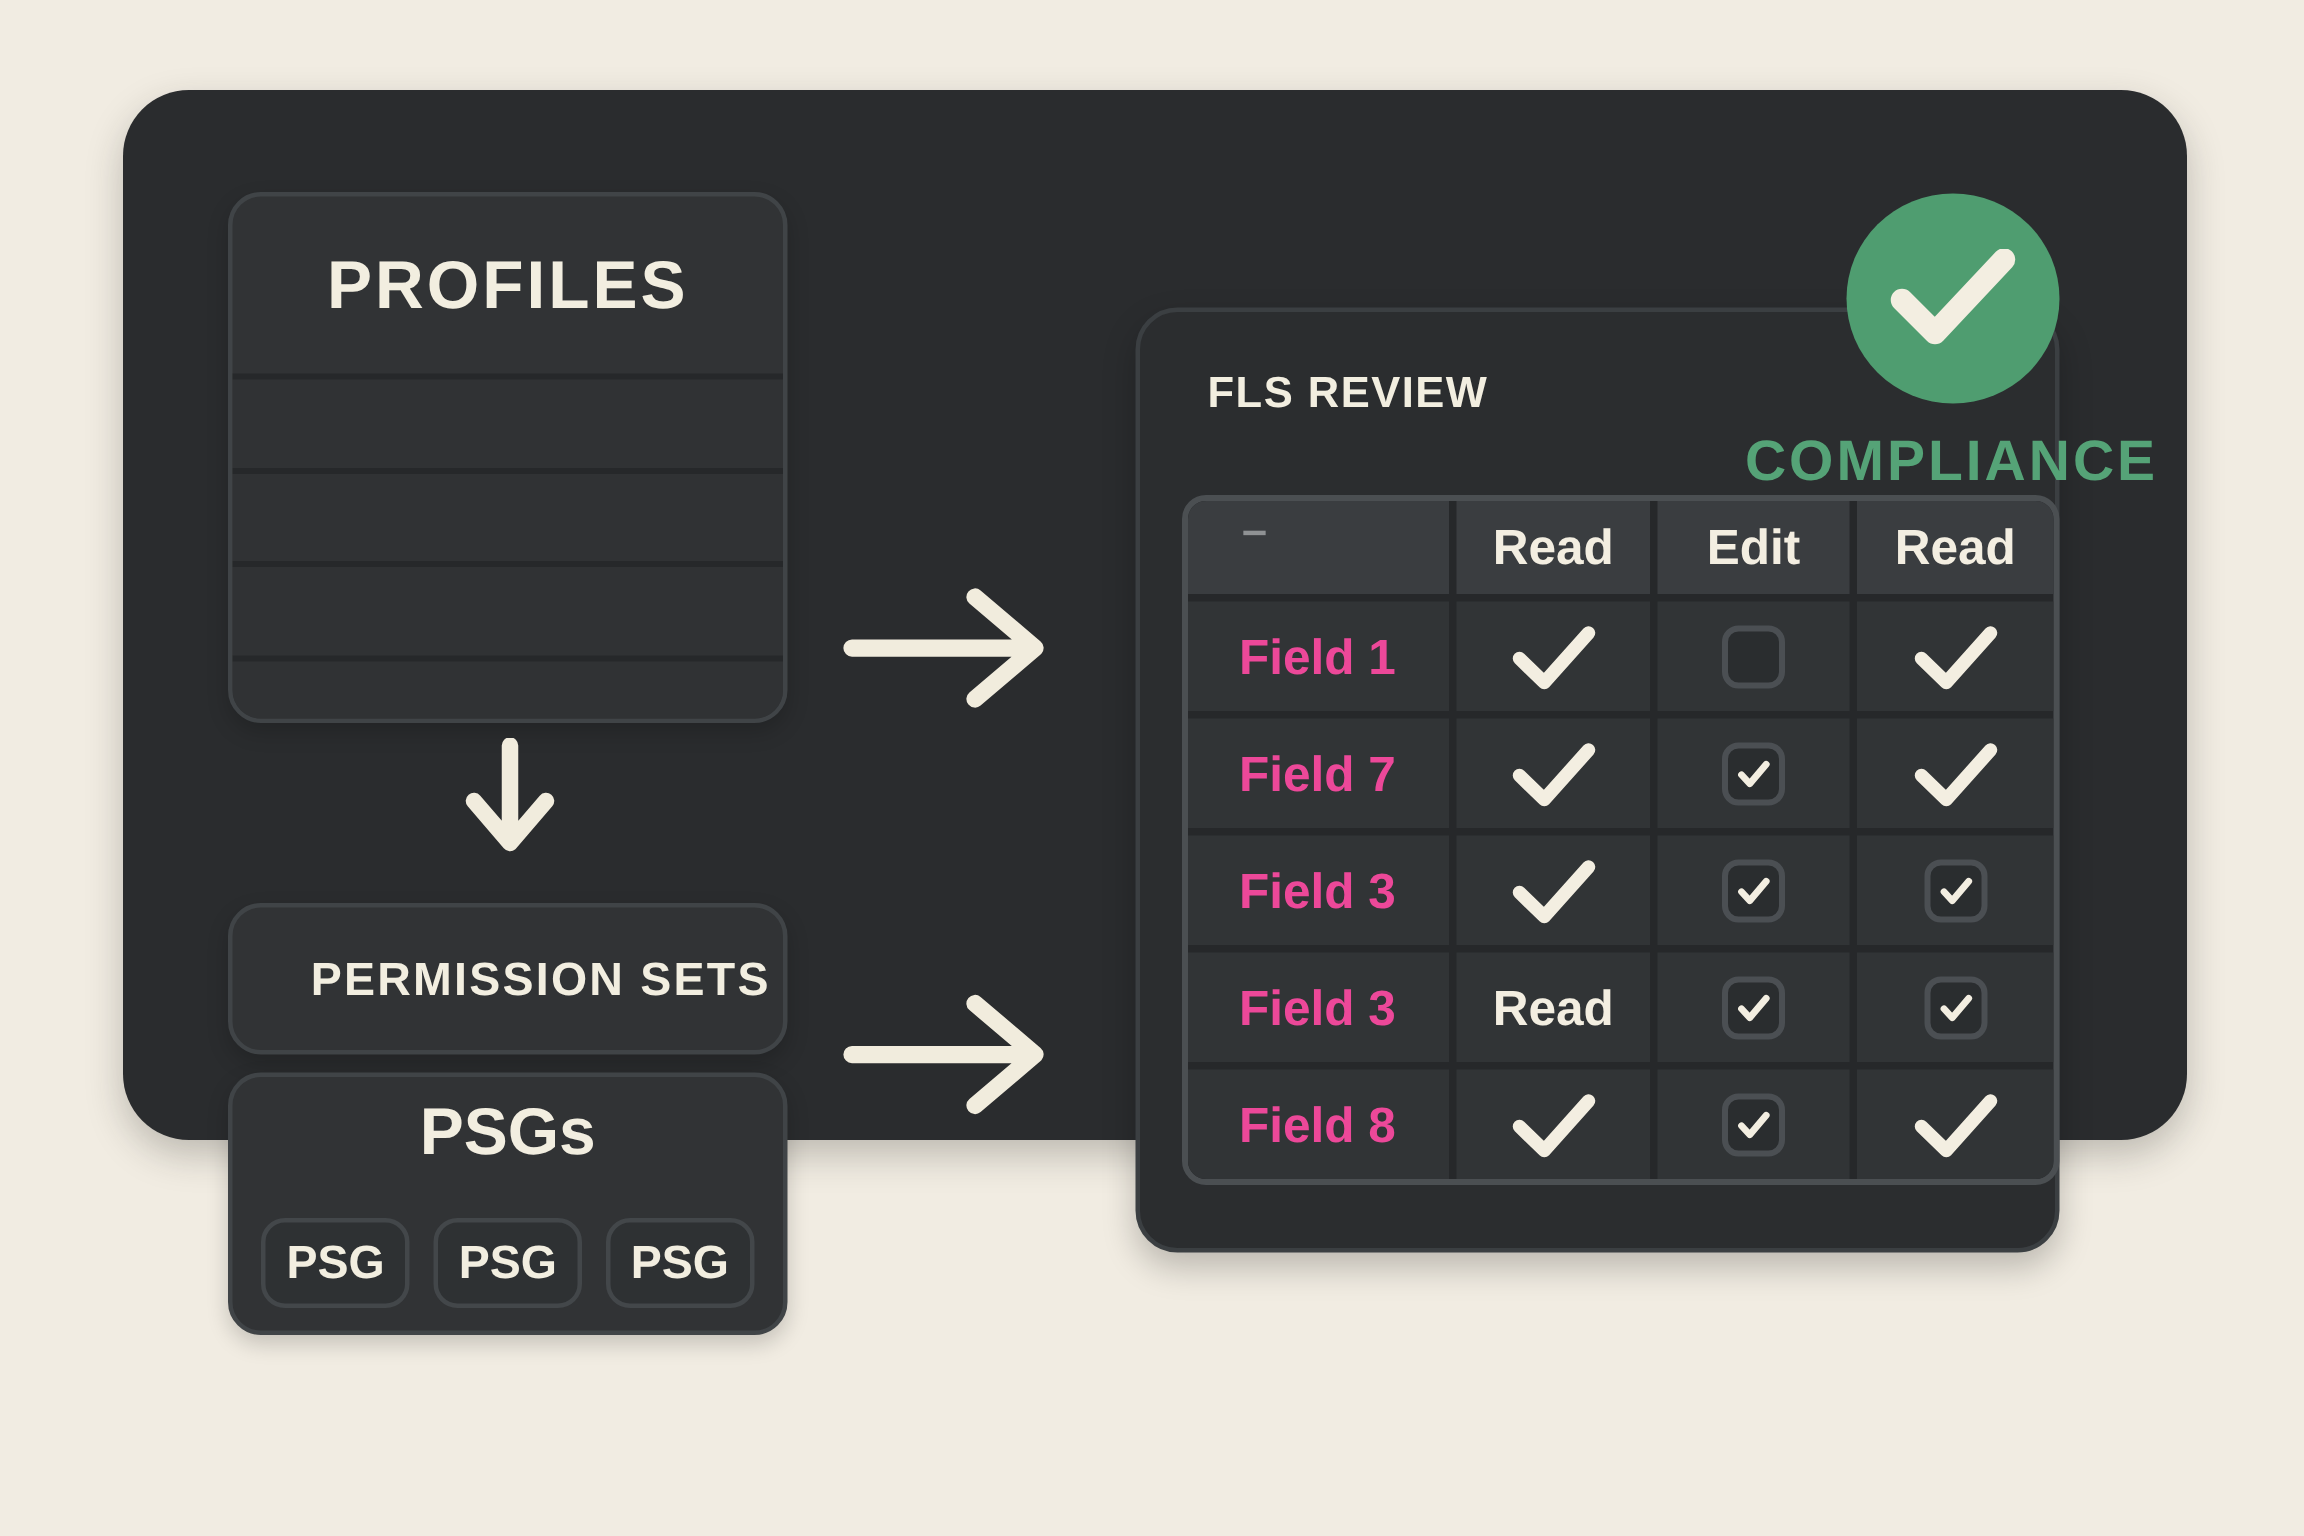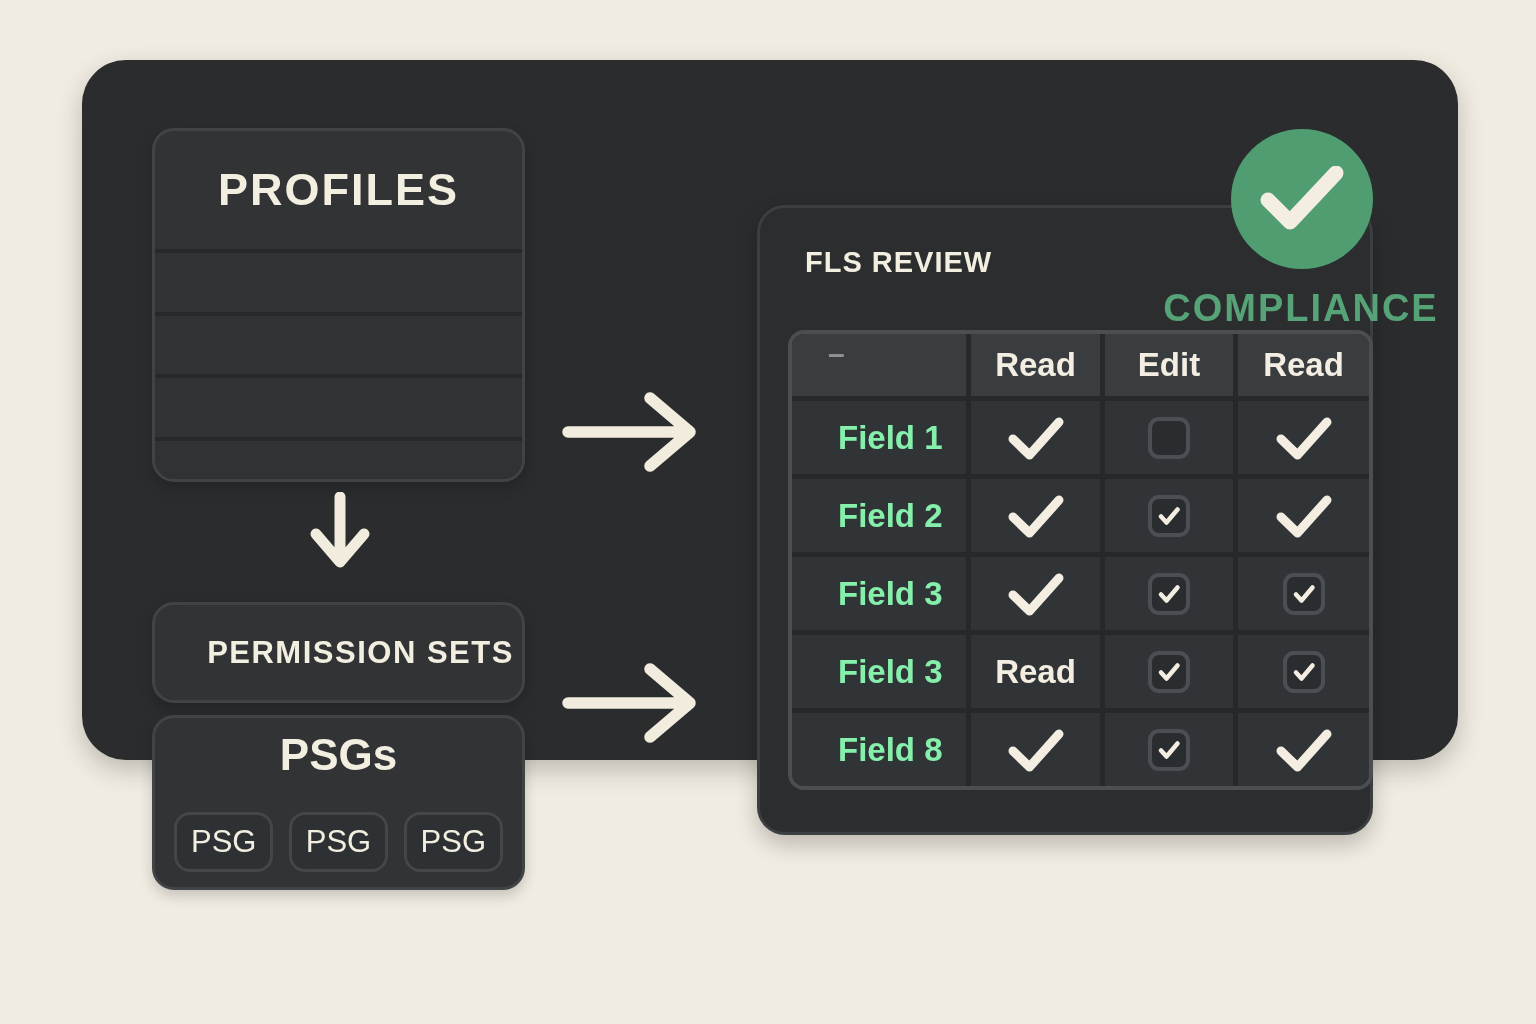--- a/index.html
+++ b/index.html
@@ -17,42 +17,42 @@
   .pbox-row{height:58.5px;border-top:4px solid #26282a;background:#303234;}
 
   .permission-box{left:70px;top:542px;width:373px;height:101px;display:flex;
                   align-items:center;justify-content:center;}
   .permission-title{font-size:31px;font-weight:600;letter-spacing:1.5px;margin-left:44px;}
 
   .psgs-box{left:70px;top:655px;width:373px;height:175px;}
   .psgs-title{text-align:center;margin-top:12px;font-size:44px;font-weight:bold;}
   .psg-chips{position:absolute;left:19px;right:19px;bottom:15px;display:flex;justify-content:space-between;}
   .chip{min-width:98px;height:60px;background:#2e3133;border:3px solid #43474a;border-radius:16px;
-        display:flex;align-items:center;justify-content:center;font-size:31px;font-weight:normal;
+        display:flex;align-items:center;justify-content:center;font-size:31px;font-weight:bold;
         box-sizing:border-box;padding:0 14px;}
 
   
   .arrow{position:absolute;}
   .arrow-down{left:226px;top:432px;}
   .arrow-right-1{left:478px;top:326px;}
   .arrow-right-2{left:478px;top:597px;}
 
   
   .fls-panel{position:absolute;left:675px;top:145px;width:616px;height:630px;background:#2b2d2f;
              border:3px solid #3b3f42;border-radius:28px;box-sizing:border-box;
              box-shadow:0 10px 22px rgba(0,0,0,.22);}
   .fls-title{position:absolute;left:45px;top:38px;font-size:29px;font-weight:bold;letter-spacing:1px;}
 
   .fls-table{position:absolute;left:28px;top:122px;width:577px;height:452px;background:#26282a;
              border:4px solid #4b4f52;border-radius:16px;overflow:hidden;display:grid;
              grid-template-columns:174px 129px 128px 131px;
              grid-template-rows:62px 73px 73px 73px 73px 73px;gap:5px;}
   .tcell{background:#313436;display:flex;align-items:center;justify-content:center;position:relative;}
   .tcell.thead{background:#3a3d40;font-size:33px;font-weight:bold;color:#f3eee1;}
-  .tcell.tlabel{justify-content:flex-start;padding-left:46px;font-size:33px;font-weight:bold;color:#86efac;}
+  .tcell.tlabel{justify-content:flex-start;padding-left:34px;font-size:33px;font-weight:bold;color:#ec4899;}
   .cell-text{font-size:33px;font-weight:bold;color:#f3eee1;}
   .corner-dash{position:absolute;left:36px;top:2px;color:#8f9294;font-size:30px;font-weight:bold;line-height:36px;}
   .checkbox{width:42px;height:42px;background:#2a2d2f;border:4px solid #4b4f53;border-radius:11px;
             display:flex;align-items:center;justify-content:center;box-sizing:border-box;}
 
   
   .badge-circle{position:absolute;left:1149px;top:69px;width:142px;height:140px;border-radius:50%;
                 background:#4f9d70;display:flex;align-items:center;justify-content:center;z-index:5;}
   .badge-label{position:absolute;left:1069px;top:227px;width:300px;text-align:center;font-size:38px;
                font-weight:bold;color:#55a377;letter-spacing:2px;z-index:5;}
@@ -115,21 +115,21 @@
             </svg>
           </div>
           <div class="tcell">
             <div class="checkbox"></div>
           </div>
           <div class="tcell">
             <svg width="58" height="44" viewBox="0 0 58 44">
               <path d="M6 23 L22.5 39 L52 6" fill="none" stroke="#f3eee1" stroke-width="9" stroke-linecap="round" stroke-linejoin="round"></path>
             </svg>
           </div>
-          <div class="tcell tlabel">Field 2</div>
+          <div class="tcell tlabel">Field 7</div>
           <div class="tcell">
             <svg width="58" height="44" viewBox="0 0 58 44">
               <path d="M6 23 L22.5 39 L52 6" fill="none" stroke="#f3eee1" stroke-width="9" stroke-linecap="round" stroke-linejoin="round"></path>
             </svg>
           </div>
           <div class="tcell">
             <div class="checkbox">
               <svg width="24" height="20" viewBox="0 0 24 20">
                 <path d="M4 10.5 L9.5 16.5 L20.5 3.5" fill="none" stroke="#f3eee1" stroke-width="4.5" stroke-linecap="round" stroke-linejoin="round"></path>
               </svg>

